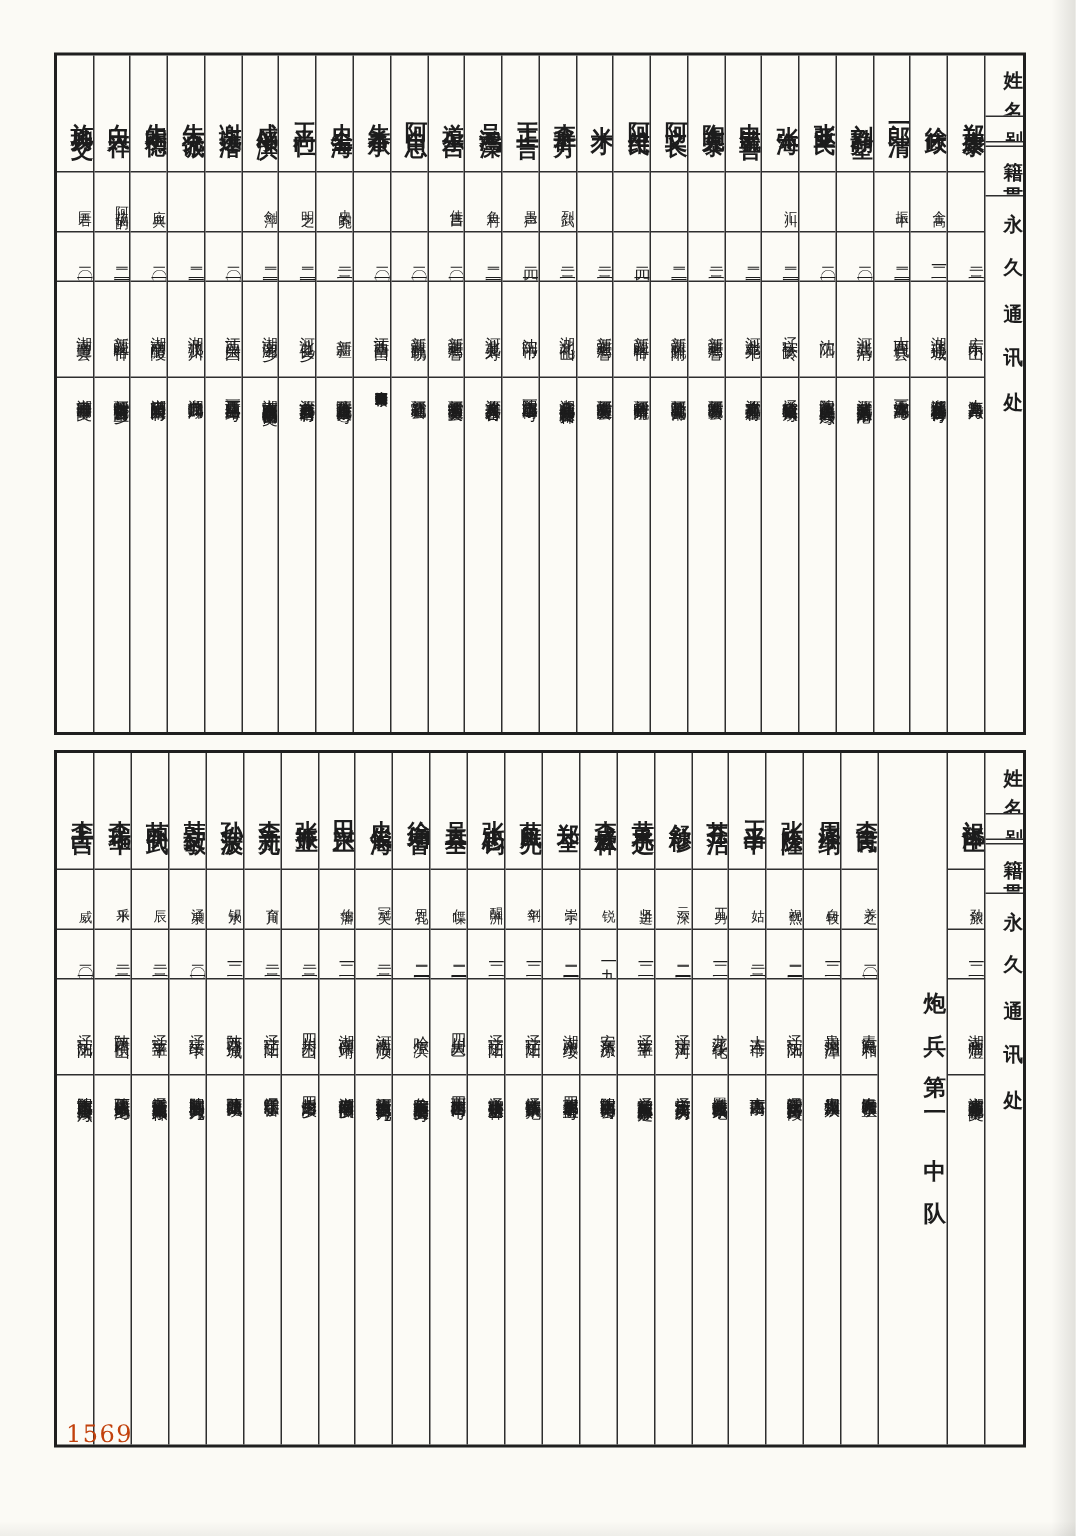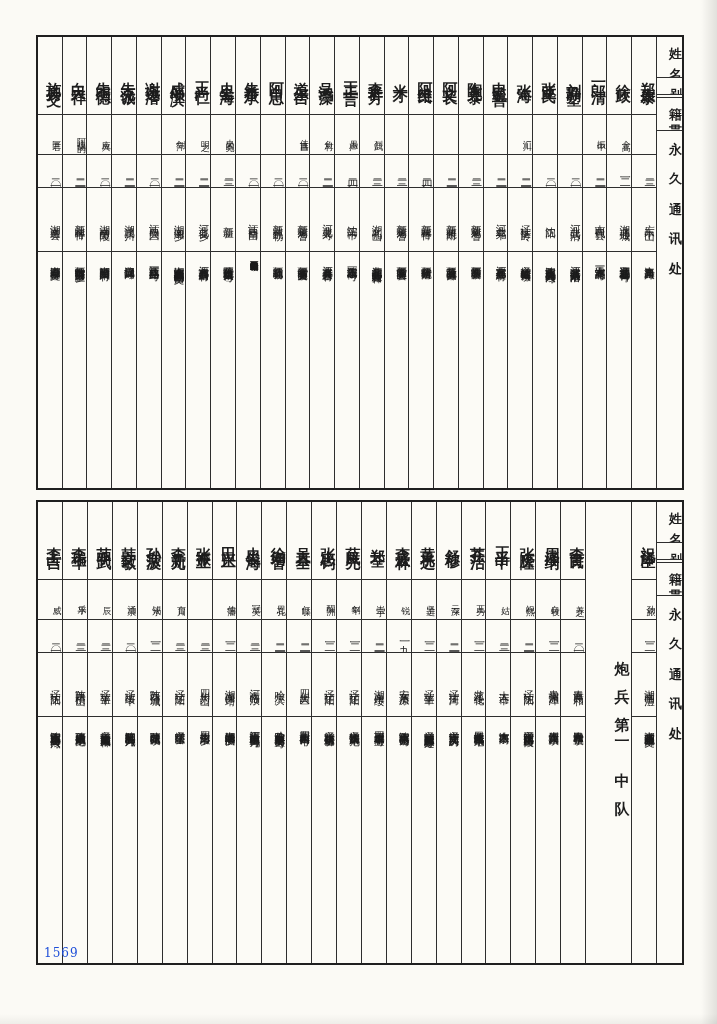--- a/index.html
+++ b/index.html
@@ -55,21 +55,21 @@
 
   .section-cell{
     writing-mode:vertical-rl;text-orientation:upright;
     height:100%;text-align:center;font-size:15px;font-weight:bold;
     letter-spacing:28px;overflow:hidden;
   }
 
   .page-number{
     position:absolute;left:44px;top:946px;
     font-family:"DejaVu Serif","Liberation Serif",serif;
-    font-size:12px;color:#1d4ed8;letter-spacing:1px;
+    font-size:16px;color:#c2410c;letter-spacing:1px;
   }
 </style>
 </head>
 <body>
 
 <div class="page">
   <div id="table-top" class="rtable">
       <div class="col header-col">
         <div class="cell hcell h-name">姓名</div>
         <div class="cell hcell h-byname">别号</div>

